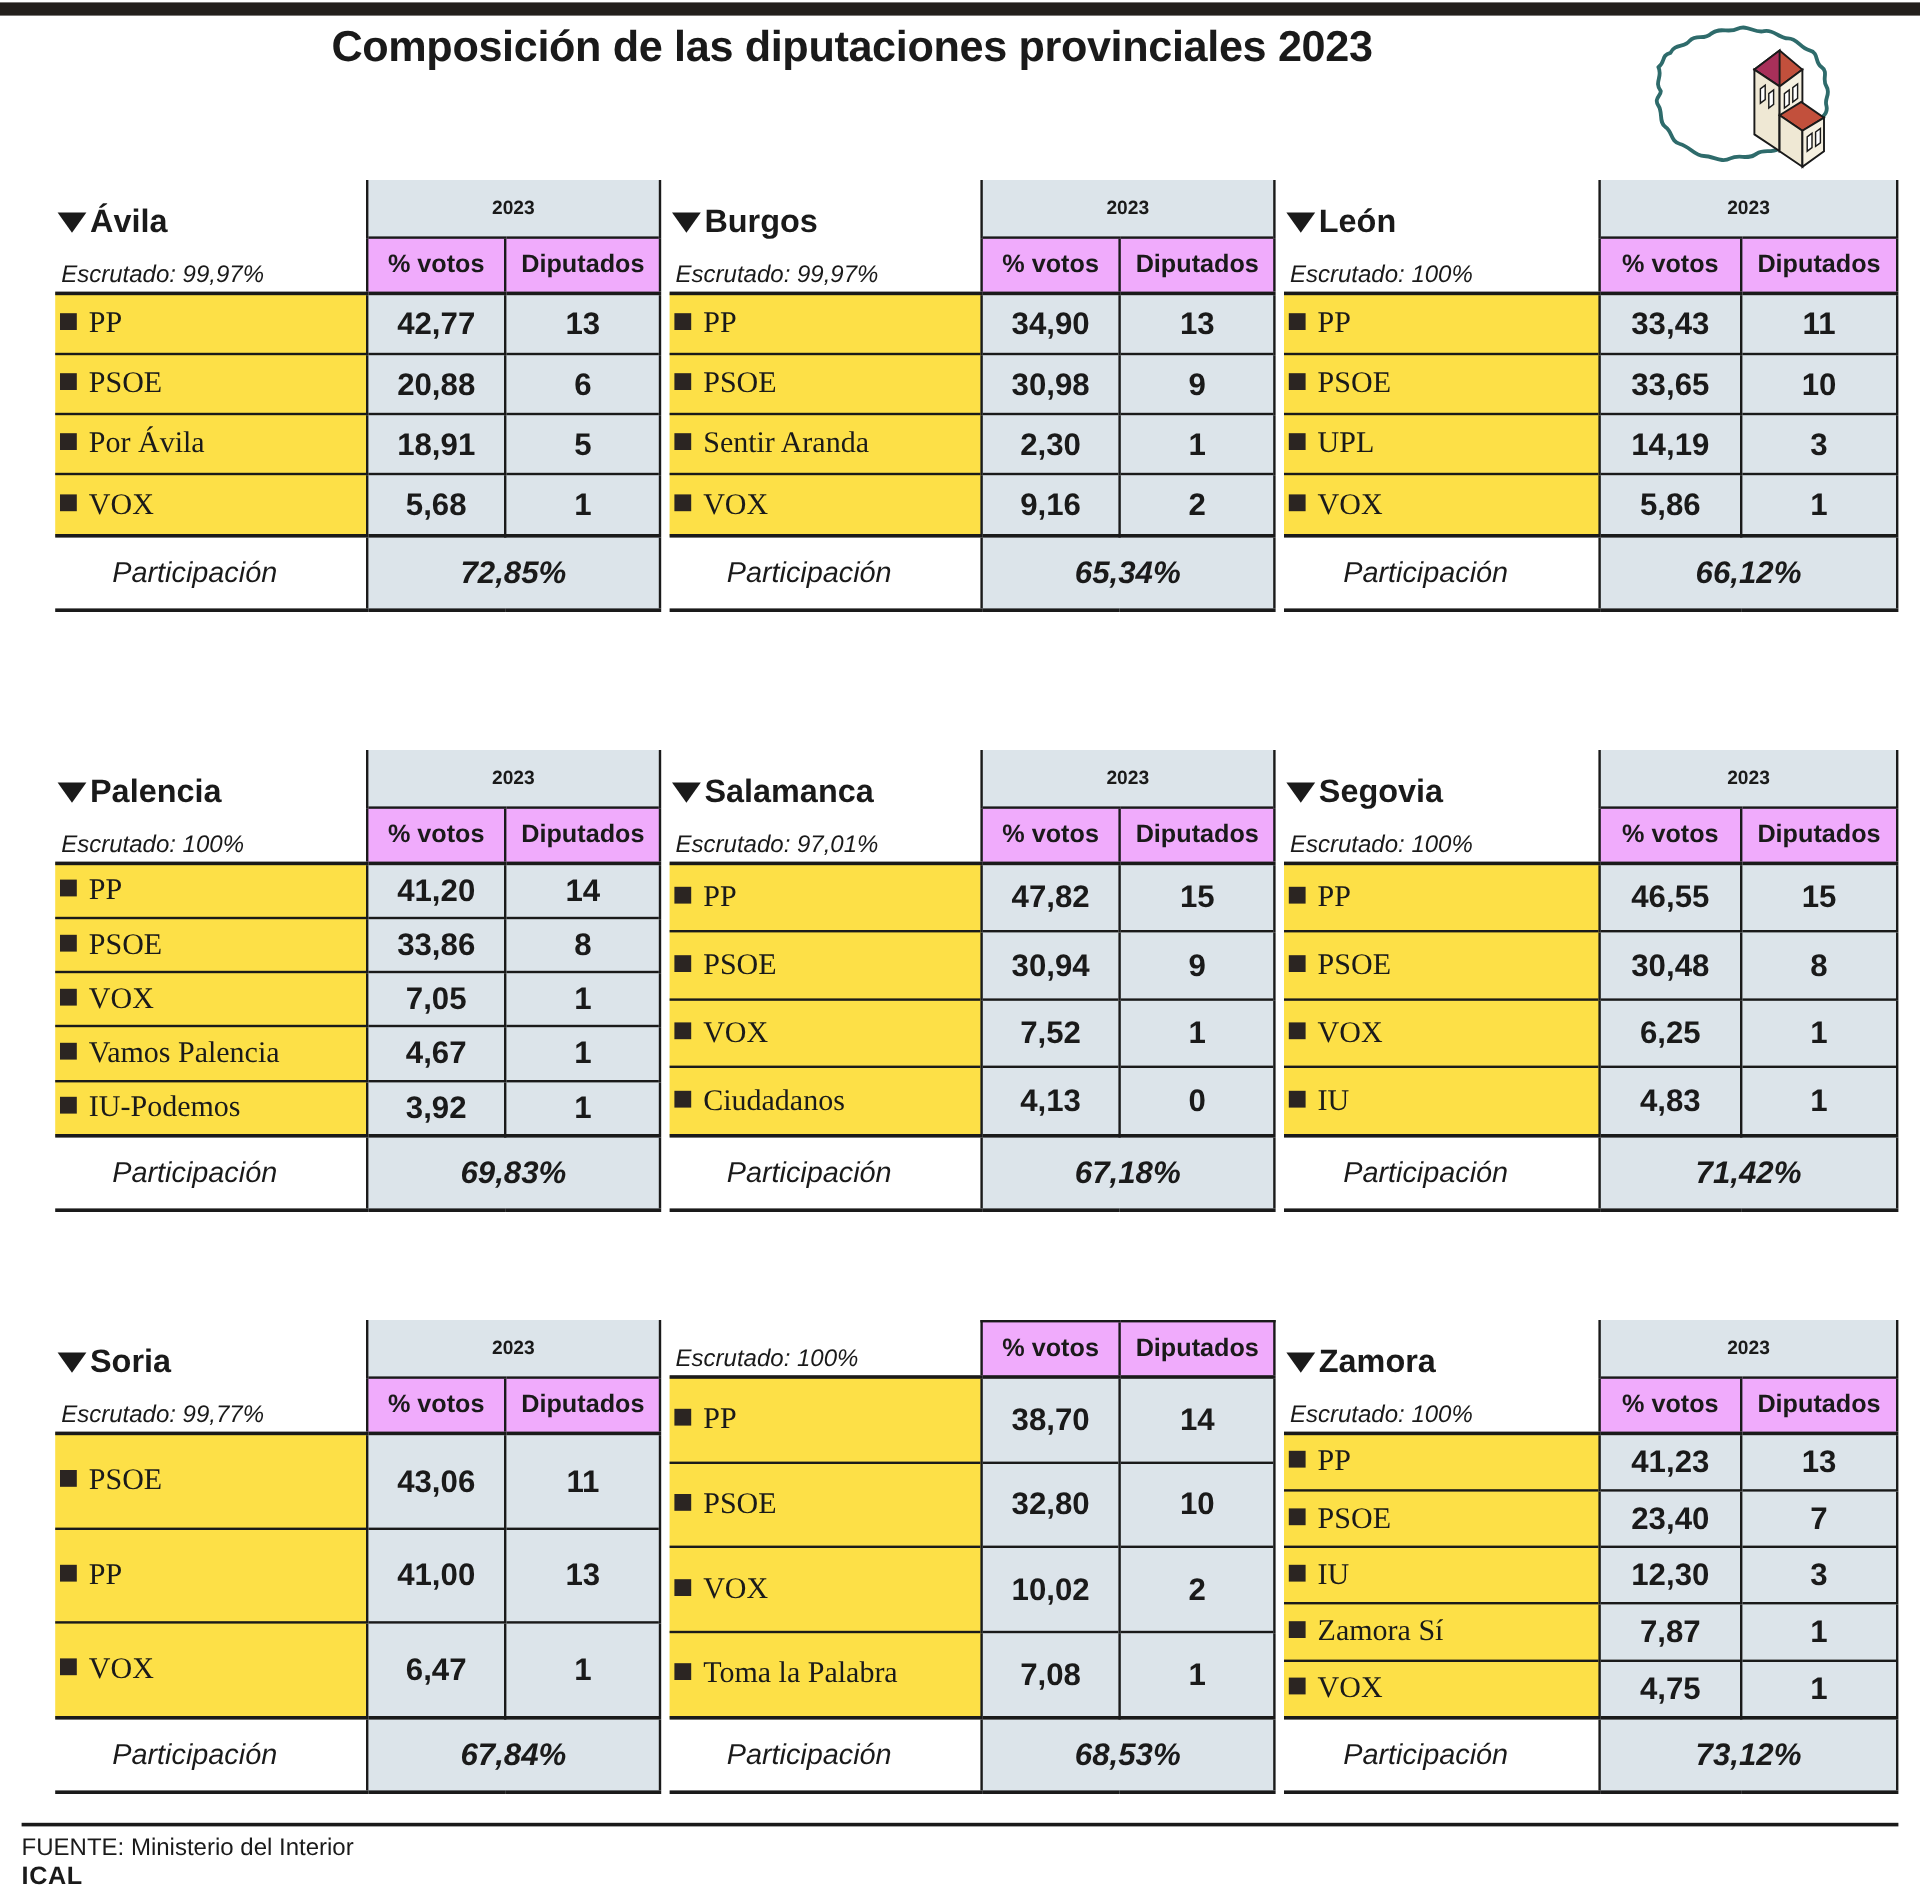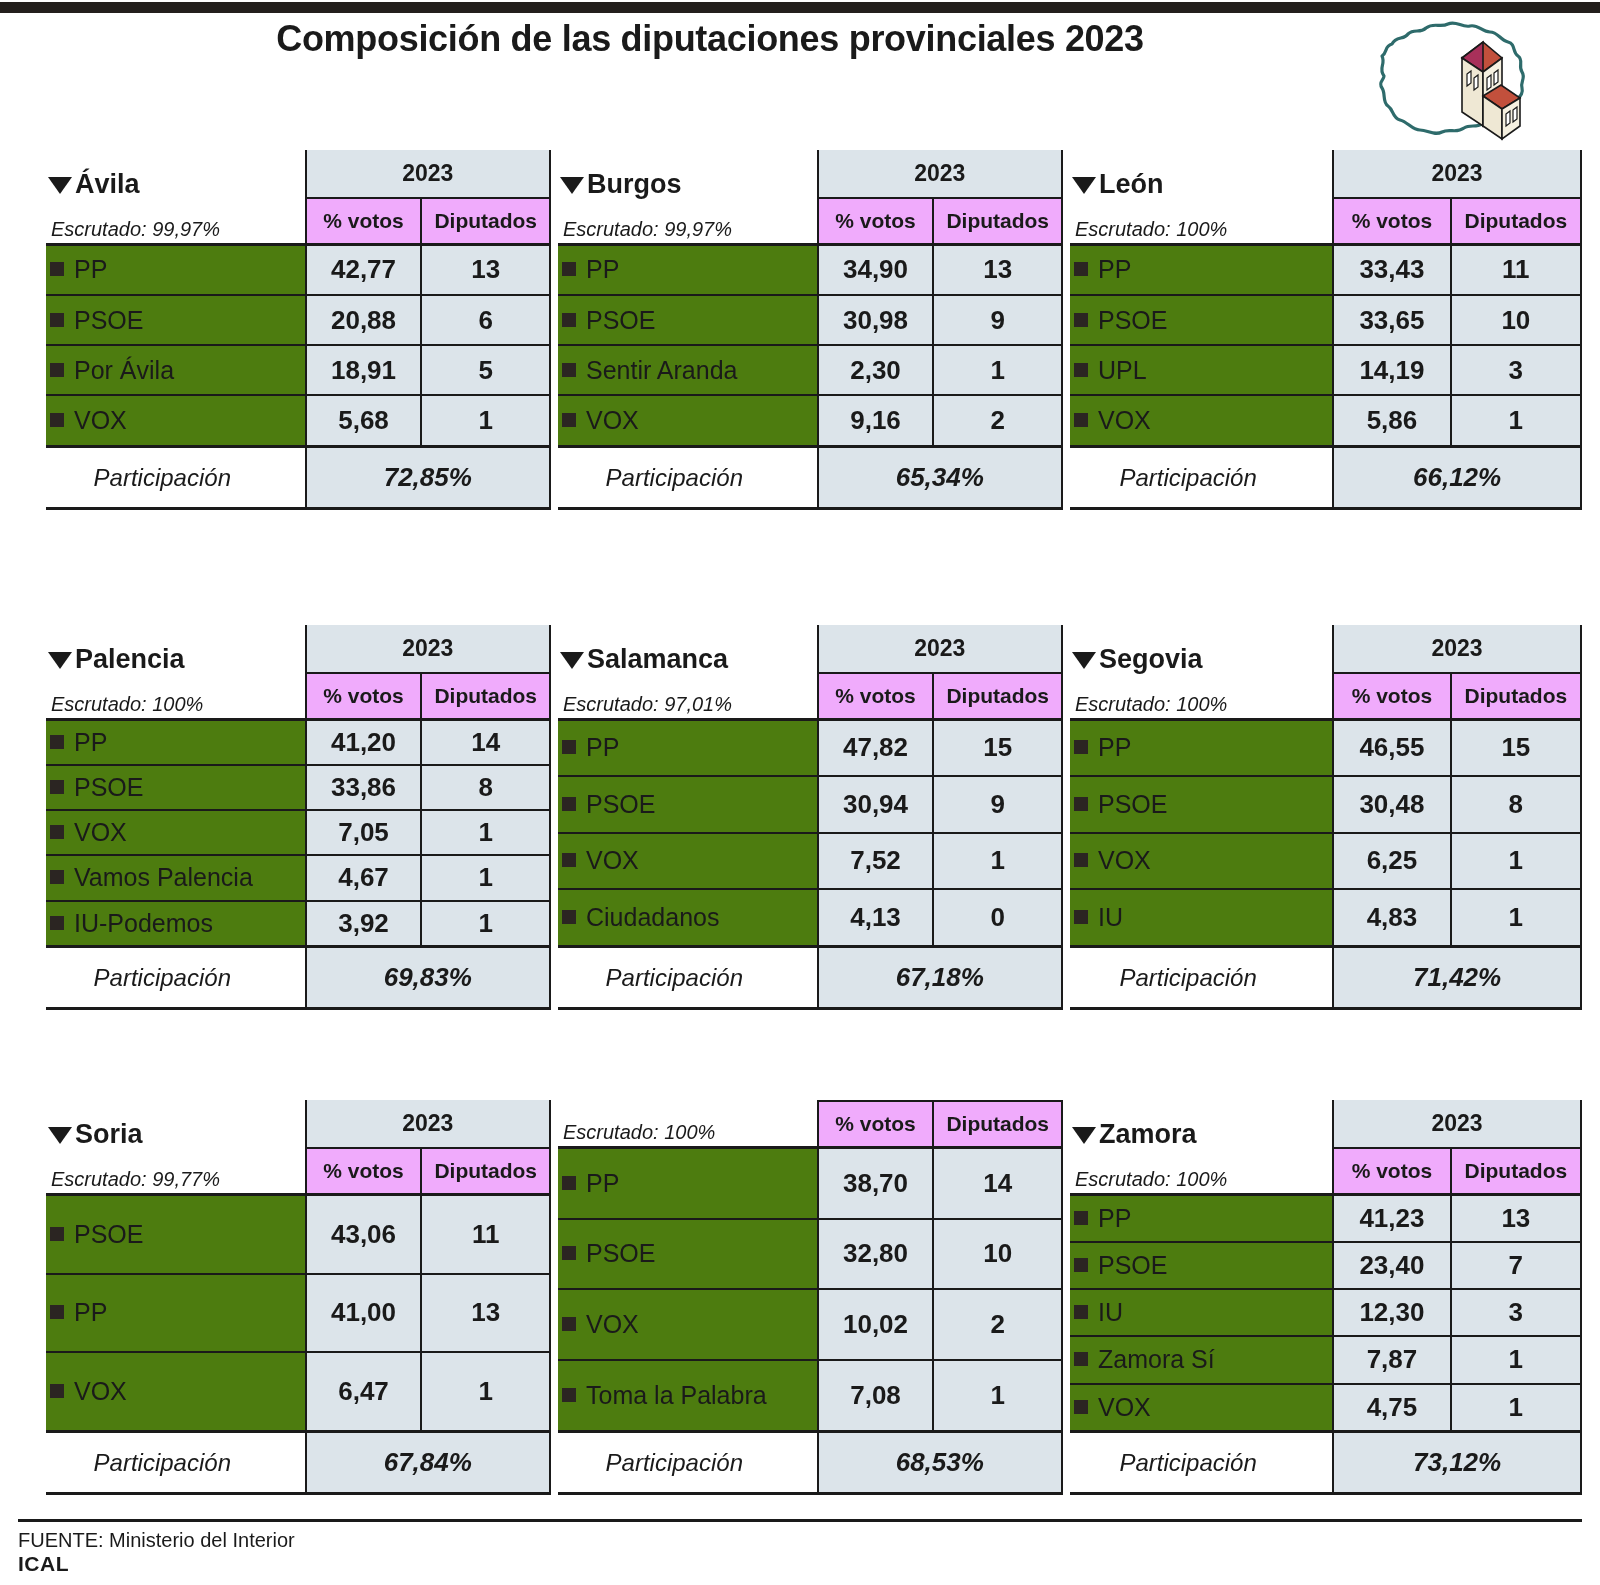--- a/index.html
+++ b/index.html
@@ -103,21 +103,21 @@
     font-size: 20px;
     font-style: italic;
     white-space: nowrap;
     padding-left: 3px;
     padding-bottom: 2px;
   }
 
   .yr {
     background: #dce4ea;
     text-align: center;
-    font-size: 23px;
+    font-size: 16px;
     font-weight: bold;
     border-left: 2px solid #1a1a1a;
     border-right: 2px solid #1a1a1a;
     height: 48px;
   }
   .colhead {
     background: #f0abfc;
     text-align: center;
     font-size: 21px;
     font-weight: bold;
@@ -125,24 +125,25 @@
     height: 46px;
   }
   .colhead.pct   { border-left: 2px solid #1a1a1a; }
   .colhead.seats { border-left: 2px solid #1a1a1a; border-right: 2px solid #1a1a1a; }
 
   
   tr.party td { border-top: 2px solid #1a1a1a; }
   tr.party.first td { border-top: 3px solid #1a1a1a; }
 
   td.party-name {
-    background: #4d7c0f;
+    background: #fde047;
     font-size: 25px;
     padding-left: 4px;
     white-space: nowrap;
+    font-family: Liberation Serif, serif;
   }
   td.party-name .sq {
     display: inline-block;
     width: 14px; height: 14px;
     background: #2b2522;
     margin-right: 10px;
     position: relative;
     top: -2px;
   }
   td.val {

